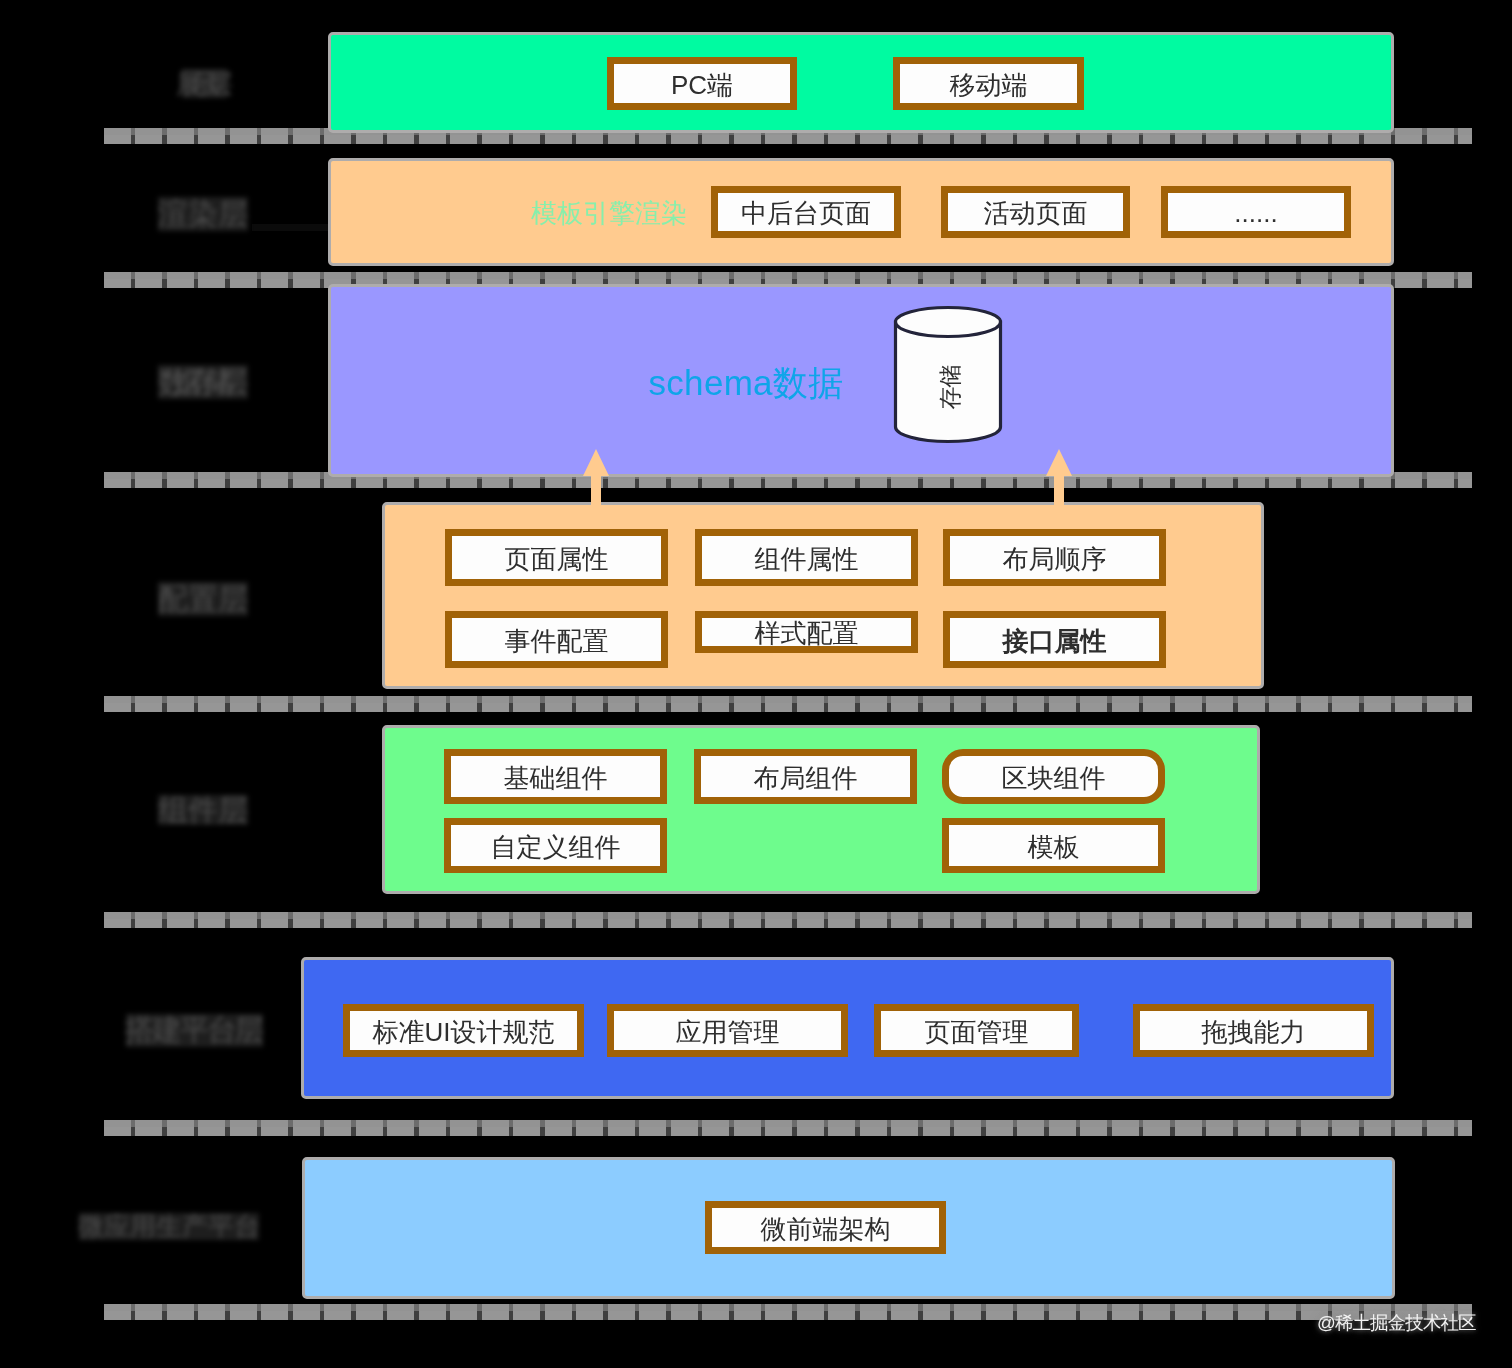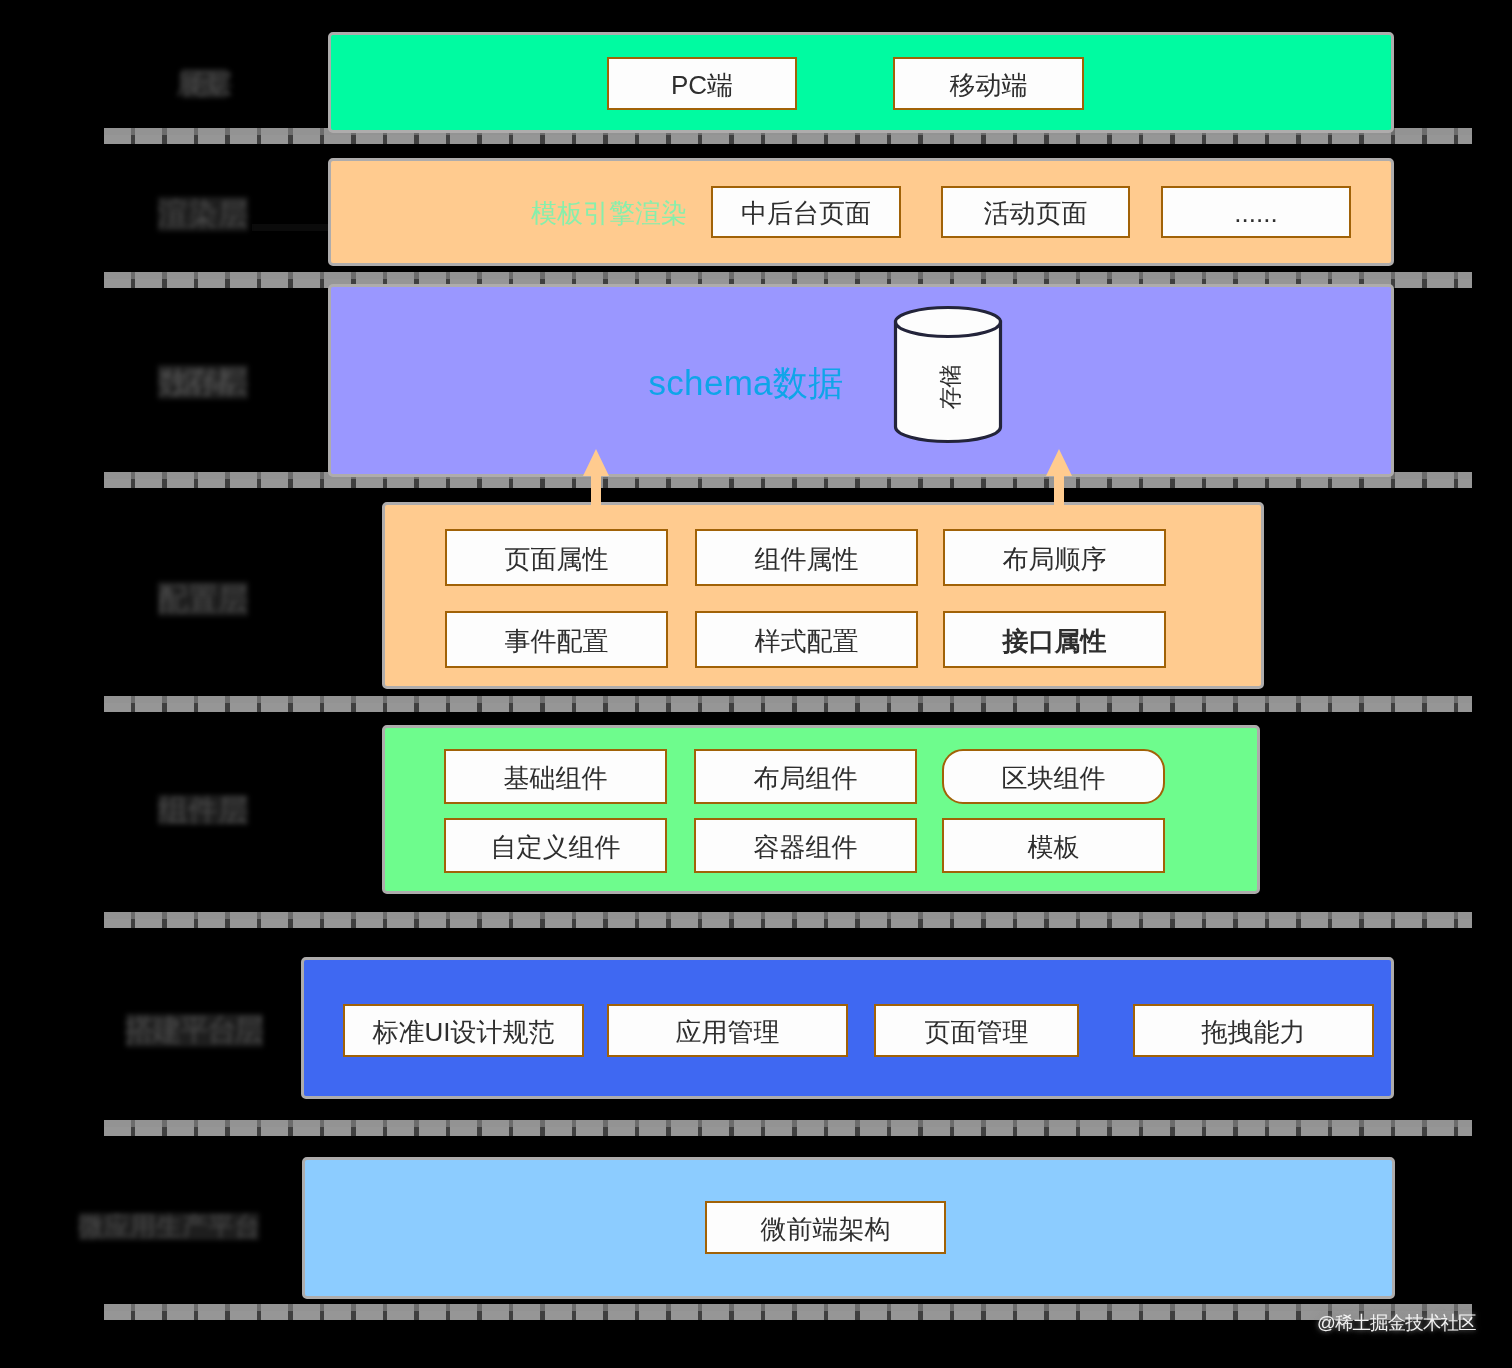--- a/index.html
+++ b/index.html
@@ -8,21 +8,21 @@
   #stage{position:relative;width:1512px;height:1368px;background:#000;overflow:hidden;}
 
   .band{position:absolute;box-sizing:border-box;border-radius:5px;z-index:3;
         border:3px solid #aeacac;background-clip:padding-box;}
   .dashrow{position:absolute;height:16px;z-index:1;
       background-image:repeating-linear-gradient(to right,
          #969696 0px,#969696 26.5px,#3f3f3f 27px,#3f3f3f 31px,#969696 31.5px);}
   .dashrow::after{content:"";position:absolute;left:0;right:0;top:0;height:7px;
       background:rgba(145,145,145,0.55);}
   .cell{position:absolute;z-index:5;box-sizing:border-box;background:#fdfdfd;
-        border:2px solid #a16207;display:flex;align-items:center;
+        border:7px solid #a16207;display:flex;align-items:center;
         justify-content:center;color:#2e2e2e;font-size:26px;white-space:nowrap;
         padding-top:3px;}
   .plain{position:absolute;z-index:5;color:#86efac;font-size:26px;white-space:nowrap;
          display:flex;align-items:center;justify-content:center;}
   .rowlabel{position:absolute;z-index:4;color:#4e4e4e;font-size:26px;white-space:nowrap;
             display:flex;align-items:center;justify-content:center;
             background:#1e1e1e;filter:blur(2.6px);}
   .arrow{position:absolute;z-index:6;}
   .watermark{position:absolute;z-index:8;color:#f2f2f2;font-size:18.5px;letter-spacing:-0.9px;white-space:nowrap;text-shadow:0 0 5px rgba(150,150,150,0.85),0 0 9px rgba(110,110,110,0.6);}
 </style>
@@ -67,31 +67,30 @@
   <svg class="arrow" style="left:1044px;top:448px;" width="30" height="60" viewBox="0 0 30 60">
     <path d="M15 1 L28 28 L20 28 L20 60 L10 60 L10 28 L2 28 Z" fill="#ffcb8f"></path>
   </svg>
 
   <div class="rowlabel" style="left:158px;top:582px;width:90px;height:34px;font-size:30px;">配置层</div>
   <div class="band" style="left:382px;top:502px;width:882px;height:187px;background:#ffcb8f;"></div>
   <div class="cell" style="left:445px;top:529px;width:223px;height:57px;">页面属性</div>
   <div class="cell" style="left:695px;top:529px;width:223px;height:57px;">组件属性</div>
   <div class="cell" style="left:943px;top:529px;width:223px;height:57px;">布局顺序</div>
   <div class="cell" style="left:445px;top:611px;width:223px;height:57px;">事件配置</div>
-  <div class="cell" style="left:695px;top:611px;width:223px;height:57px;font-family:Liberation Serif, serif;">样式配置</div>
+  <div class="cell" style="left:695px;top:611px;width:223px;height:42px;font-family:Liberation Serif, serif;">样式配置</div>
   <div class="cell" style="left:943px;top:611px;width:223px;height:57px;font-weight:bold;">接口属性</div>
   <div class="dashrow" style="left:104px;top:696px;width:1368px;"></div>
 
   <div class="rowlabel" style="left:158px;top:795px;width:90px;height:30px;font-size:30px;">组件层</div>
   <div class="band" style="left:382px;top:725px;width:878px;height:169px;background:#6efc8d;"></div>
   <div class="cell" style="left:444px;top:749px;width:223px;height:55px;">基础组件</div>
   <div class="cell" style="left:694px;top:749px;width:223px;height:55px;">布局组件</div>
   <div class="cell" style="left:942px;top:749px;width:223px;height:55px;border-radius:21px;">区块组件</div>
   <div class="cell" style="left:444px;top:818px;width:223px;height:55px;">自定义组件</div>
-  <div class="cell" style="left:694px;top:818px;width:223px;height:55px;">容器组件</div>
   <div class="cell" style="left:942px;top:818px;width:223px;height:55px;">模板</div>
   <div class="dashrow" style="left:104px;top:912px;width:1368px;"></div>
 
   <div class="rowlabel" style="left:126px;top:1014px;width:137px;height:33px;font-size:30px;letter-spacing:-2.6px;text-indent:-2.6px;">搭建平台层</div>
   <div class="band" style="left:301px;top:957px;width:1093px;height:142px;background:#3f68f2;"></div>
   <div class="cell" style="left:343px;top:1004px;width:241px;height:53px;">标准UI设计规范</div>
   <div class="cell" style="left:607px;top:1004px;width:241px;height:53px;">应用管理</div>
   <div class="cell" style="left:874px;top:1004px;width:205px;height:53px;text-align:right;">页面管理</div>
   <div class="cell" style="left:1133px;top:1004px;width:241px;height:53px;">拖拽能力</div>
   <div class="dashrow" style="left:104px;top:1120px;width:1368px;"></div>

